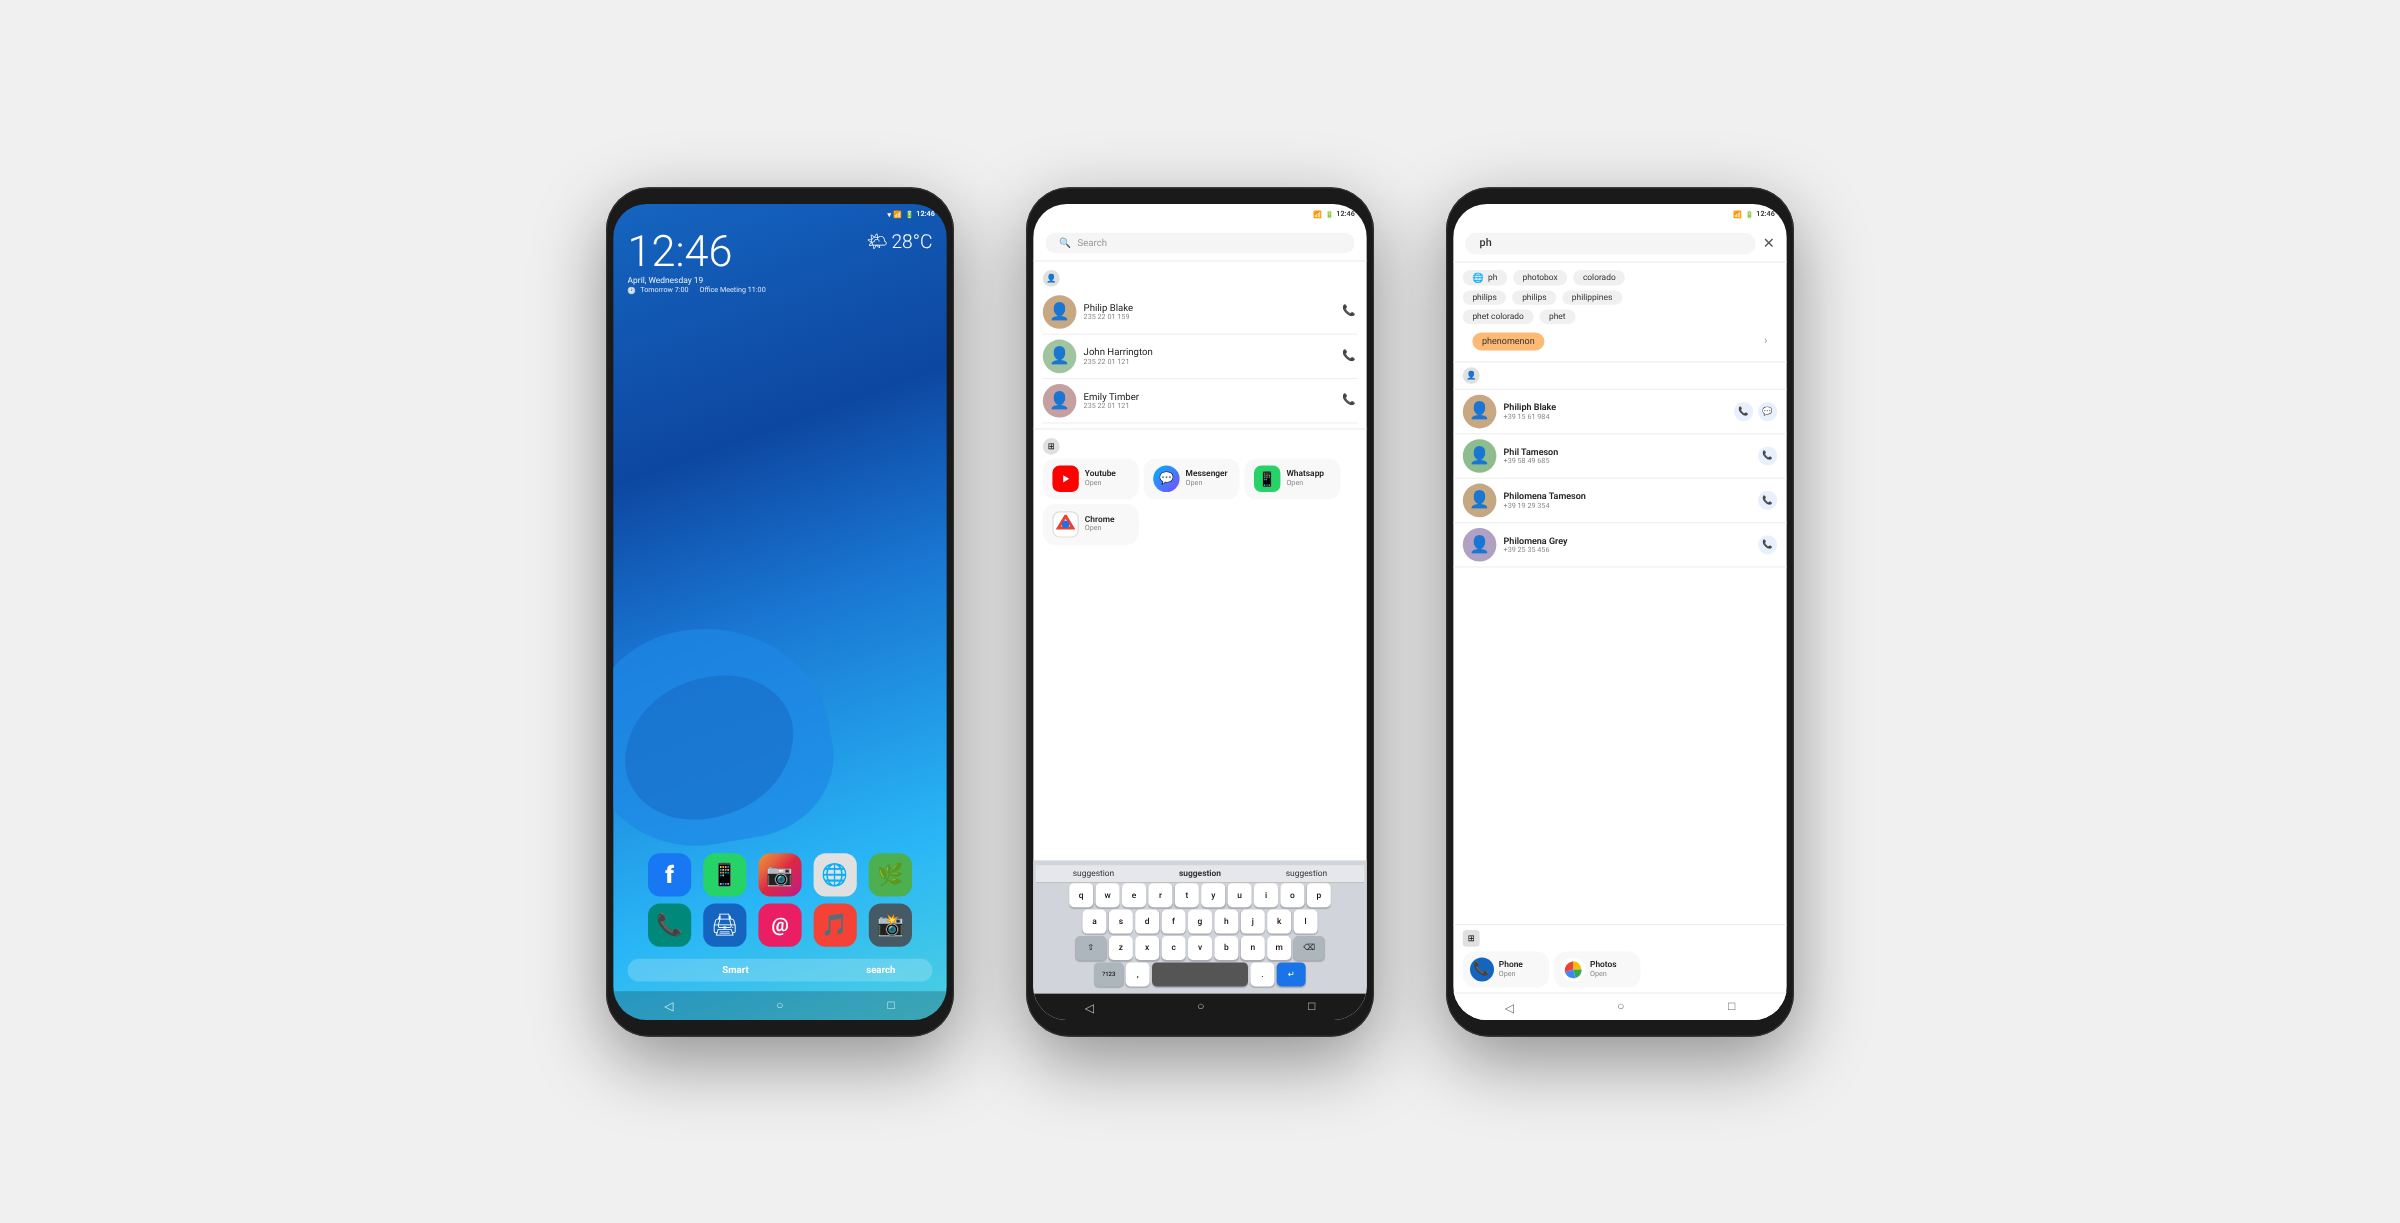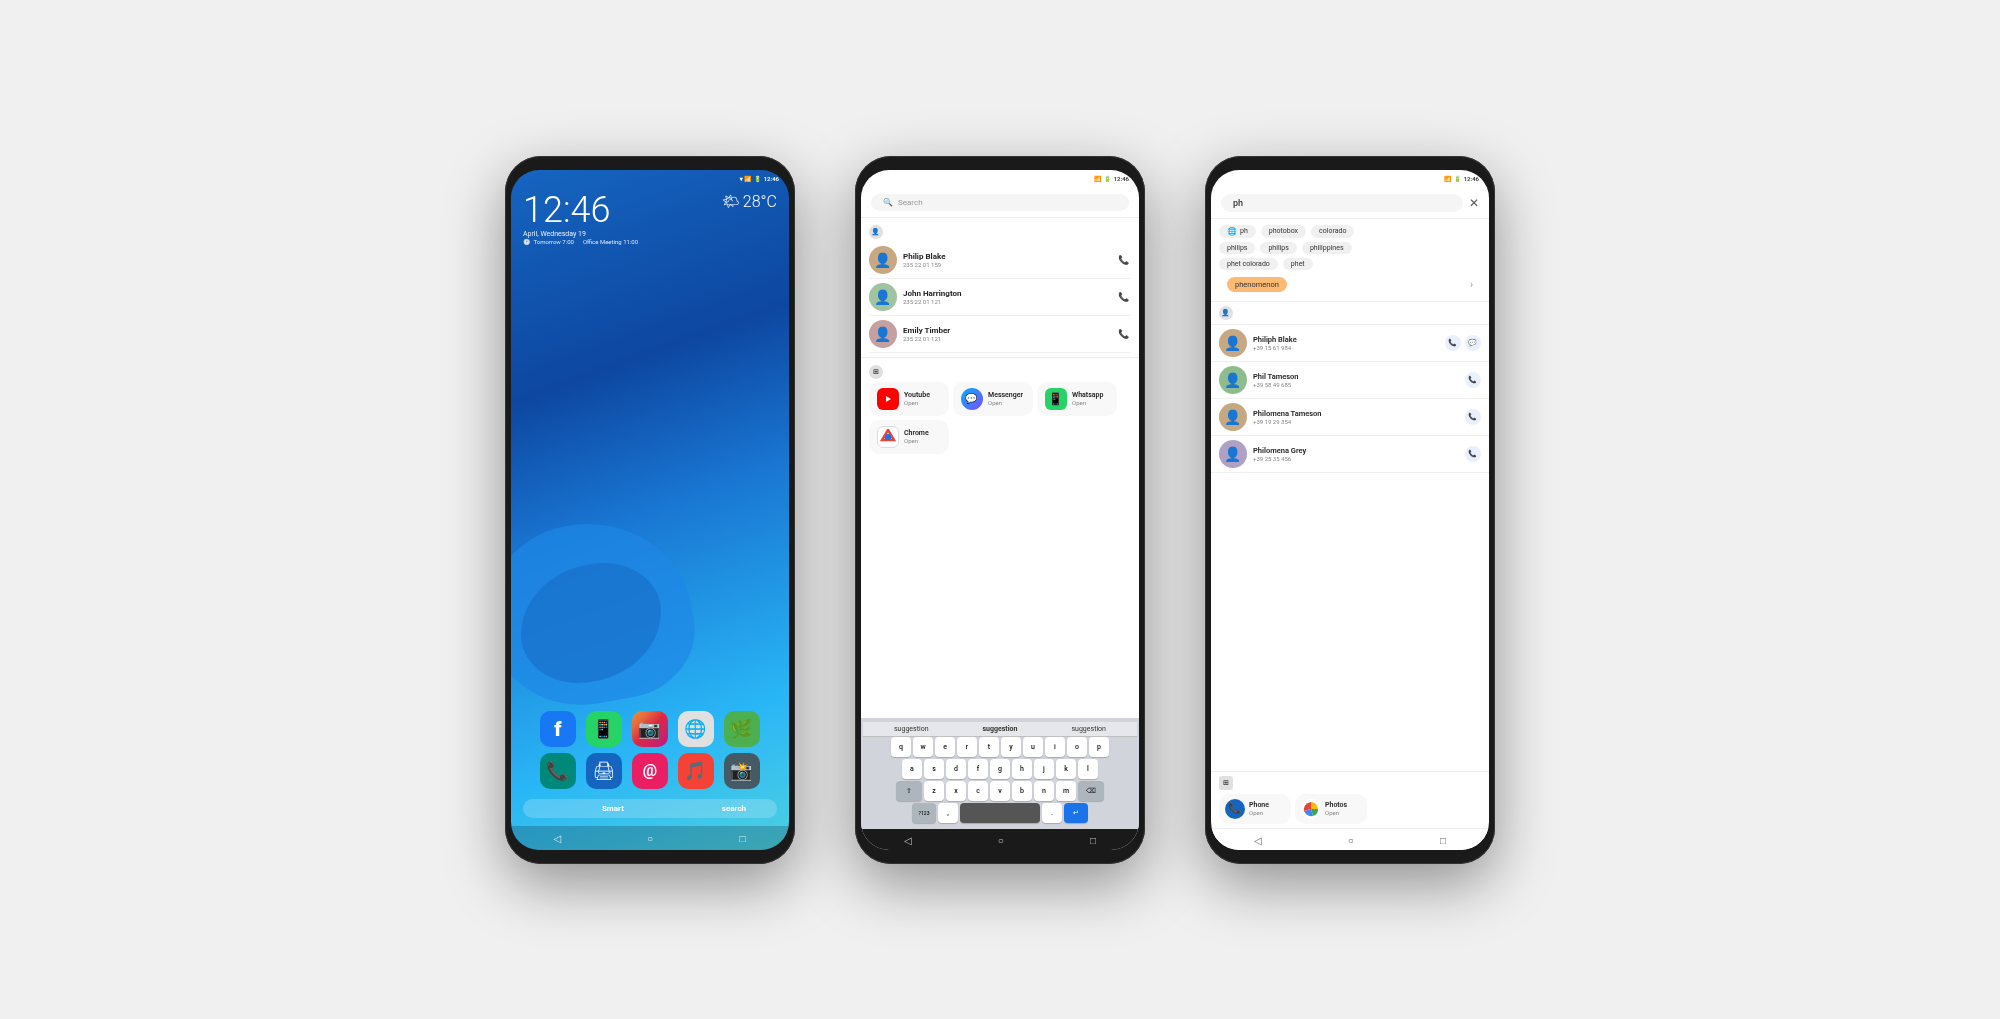--- a/index.html
+++ b/index.html
@@ -235,21 +235,21 @@
       border-radius: 50%;
       background: #bdbdbd;
       flex-shrink: 0;
       overflow: hidden;
       display: flex;
       align-items: center;
       justify-content: center;
       font-size: 10px;
     }
     .contact-info { flex: 1; }
-    .contact-name { font-size: 8px; font-weight: 700; color: #222; }
+    .contact-name { font-size: 8px; font-weight: 400; color: #222; }
     .contact-phone { font-size: 6px; color: #888; }
     .call-btn {
       width: 14px;
       height: 14px;
       display: flex;
       align-items: center;
       justify-content: center;
       font-size: 9px;
       color: #555;
     }

